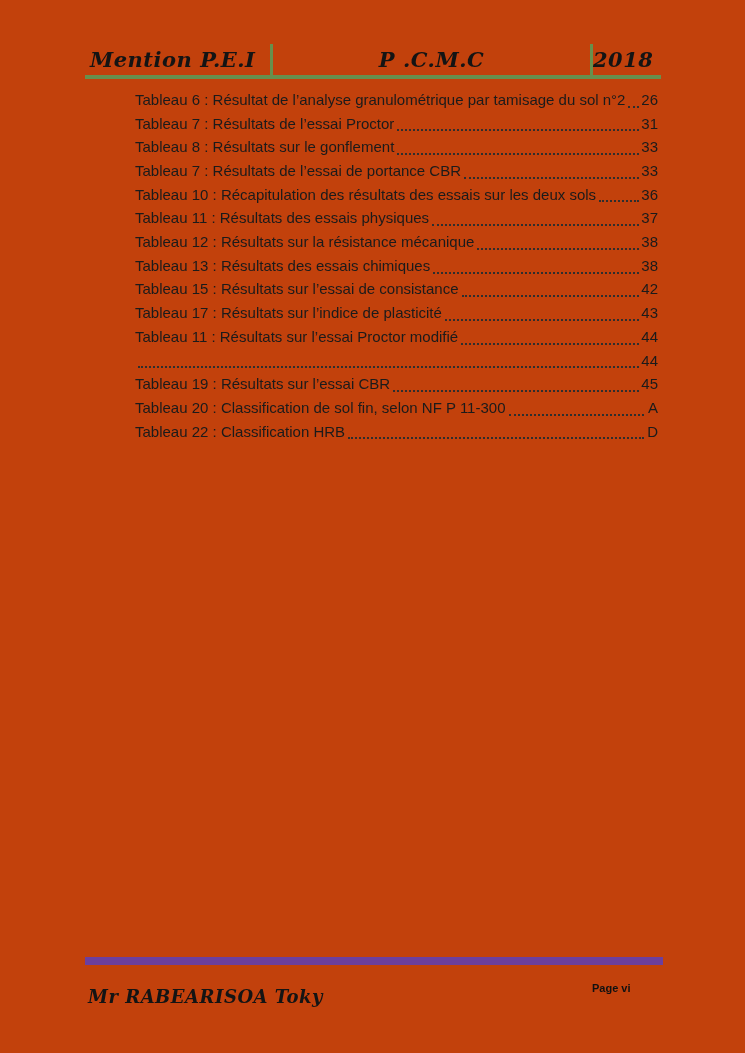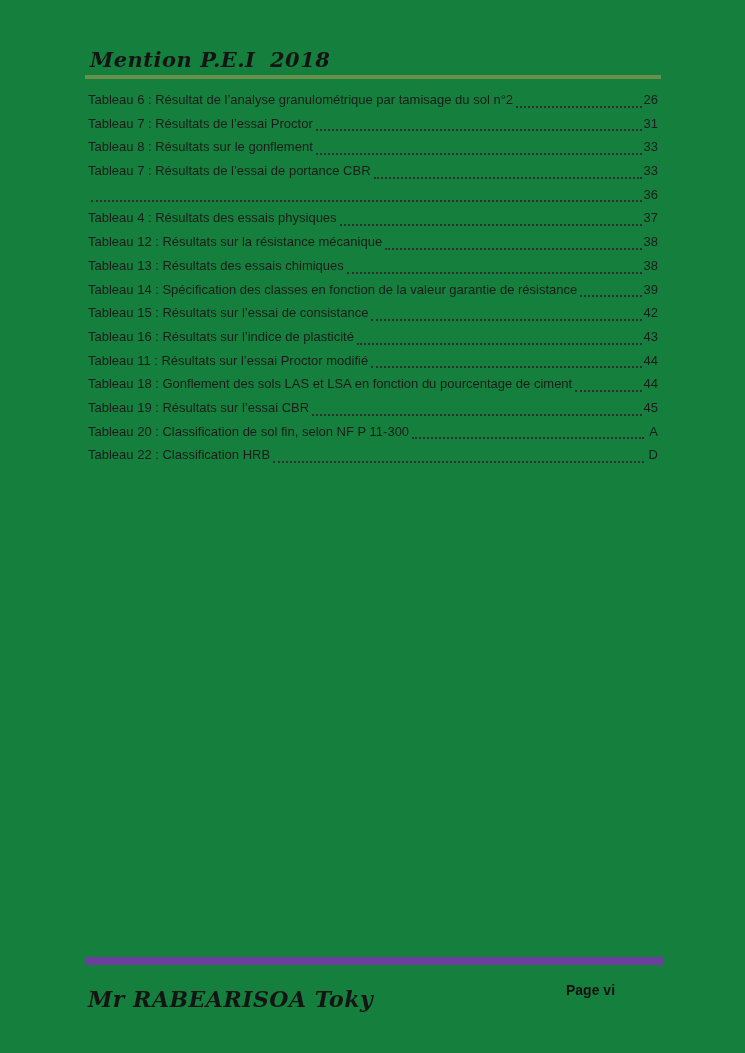--- a/index.html
+++ b/index.html
@@ -4,21 +4,21 @@
 <style>
   * { margin: 0; padding: 0; box-sizing: border-box; }
   html, body {
     width: 745px; height: 1053px;
     background: #ffffff;
     overflow: hidden;
   }
   .page {
     position: relative;
     width: 745px; height: 1053px;
-    background: #15803d;
+    background: #c2410c;
     font-family: "Liberation Sans", "DejaVu Sans", sans-serif;
     color: #1b1b1b;
   }
 
   
   .header {
     position: absolute;
     left: 85px; top: 44px;
     width: 576px; height: 35px;
     display: flex;
@@ -38,67 +38,71 @@
   }
 
   
   .toc {
     position: absolute;
     left: 88px; top: 88px;
     width: 570px;
   }
   .toc-row {
     display: flex;
-    align-items: flex-start;
+    align-items: flex-end;
     height: 23.7px;
-    font-size: 13px;
+    font-size: 15px;
     line-height: 23.7px;
     white-space: nowrap;
+    margin-left: 47px;
   }
   .toc-label { flex: 0 0 auto; }
   .toc-leader {
     flex: 1 1 auto;
     min-width: 6px;
     border-bottom: 2px dotted #2e2e2e;
     margin: 0 2px 4px 3px;
     align-self: flex-end;
   }
   .toc-page { flex: 0 0 auto; text-align: right; min-width: 12px; }
 
   
   .footer-bar {
     position: absolute;
     left: 85px; top: 957px;
     width: 578px; height: 8px;
     background: #6C3F9E;
   }
   .footer-page {
     position: absolute;
-    left: 566px; top: 982px;
-    font-size: 14px; font-weight: bold;
+    left: 592px; top: 982px;
+    font-size: 11px; font-weight: bold;
     color: #111111;
   }
   .footer-author {
     position: absolute;
     left: 88px; top: 986px;
     font-family: "DejaVu Serif", "Liberation Serif", serif;
     font-style: italic; font-weight: bold;
-    font-size: 22px; letter-spacing: 0.5px;
+    font-size: 18px; letter-spacing: 0.5px;
     color: #141414;
     white-space: nowrap;
   }
 </style>
 </head>
 <body>
 
 <div class="page">
 
   <div class="header">
     <div class="header-cell header-left">
       <span class="script-text">Mention P.E.I</span>
+    </div>
+    <div class="header-cell header-center">
+      <span class="script-text">P .C.M.C</span>
     </div>
     <div class="header-cell header-right">
       <span class="script-text">2018</span>
     </div>
   </div>
 
   <div class="toc">
 
     <div class="toc-row">
       <span class="toc-label">Tableau 6 : Résultat de l’analyse granulométrique par tamisage du sol n°2</span>
@@ -114,60 +118,55 @@
       <span class="toc-label">Tableau 8 : Résultats sur le gonflement</span>
       <span class="toc-leader"></span>
       <span class="toc-page">33</span>
     </div>
     <div class="toc-row">
       <span class="toc-label">Tableau 7 : Résultats de l’essai de portance CBR</span>
       <span class="toc-leader"></span>
       <span class="toc-page">33</span>
     </div>
     <div class="toc-row">
+      <span class="toc-label">Tableau 10 : Récapitulation des résultats des essais sur les deux sols</span>
       <span class="toc-leader"></span>
       <span class="toc-page">36</span>
     </div>
     <div class="toc-row">
-      <span class="toc-label">Tableau 4 : Résultats des essais physiques</span>
+      <span class="toc-label">Tableau 11 : Résultats des essais physiques</span>
       <span class="toc-leader"></span>
       <span class="toc-page">37</span>
     </div>
     <div class="toc-row">
       <span class="toc-label">Tableau 12 : Résultats sur la résistance mécanique</span>
       <span class="toc-leader"></span>
       <span class="toc-page">38</span>
     </div>
     <div class="toc-row">
       <span class="toc-label">Tableau 13 : Résultats des essais chimiques</span>
       <span class="toc-leader"></span>
       <span class="toc-page">38</span>
     </div>
     <div class="toc-row">
-      <span class="toc-label">Tableau 14 : Spécification des classes  en fonction de la valeur garantie de résistance</span>
-      <span class="toc-leader"></span>
-      <span class="toc-page">39</span>
-    </div>
-    <div class="toc-row">
       <span class="toc-label">Tableau 15 : Résultats sur l’essai de consistance</span>
       <span class="toc-leader"></span>
       <span class="toc-page">42</span>
     </div>
     <div class="toc-row">
-      <span class="toc-label">Tableau 16 : Résultats sur l’indice de plasticité</span>
+      <span class="toc-label">Tableau 17 : Résultats sur l’indice de plasticité</span>
       <span class="toc-leader"></span>
       <span class="toc-page">43</span>
     </div>
     <div class="toc-row">
       <span class="toc-label">Tableau 11 : Résultats sur l’essai Proctor modifié</span>
       <span class="toc-leader"></span>
       <span class="toc-page">44</span>
     </div>
     <div class="toc-row">
-      <span class="toc-label">Tableau 18 : Gonflement des sols LAS et LSA en fonction du pourcentage de ciment</span>
       <span class="toc-leader"></span>
       <span class="toc-page">44</span>
     </div>
     <div class="toc-row">
       <span class="toc-label">Tableau 19 : Résultats sur l’essai CBR</span>
       <span class="toc-leader"></span>
       <span class="toc-page">45</span>
     </div>
     <div class="toc-row">
       <span class="toc-label">Tableau 20 : Classification de sol fin, selon NF P 11-300</span>

